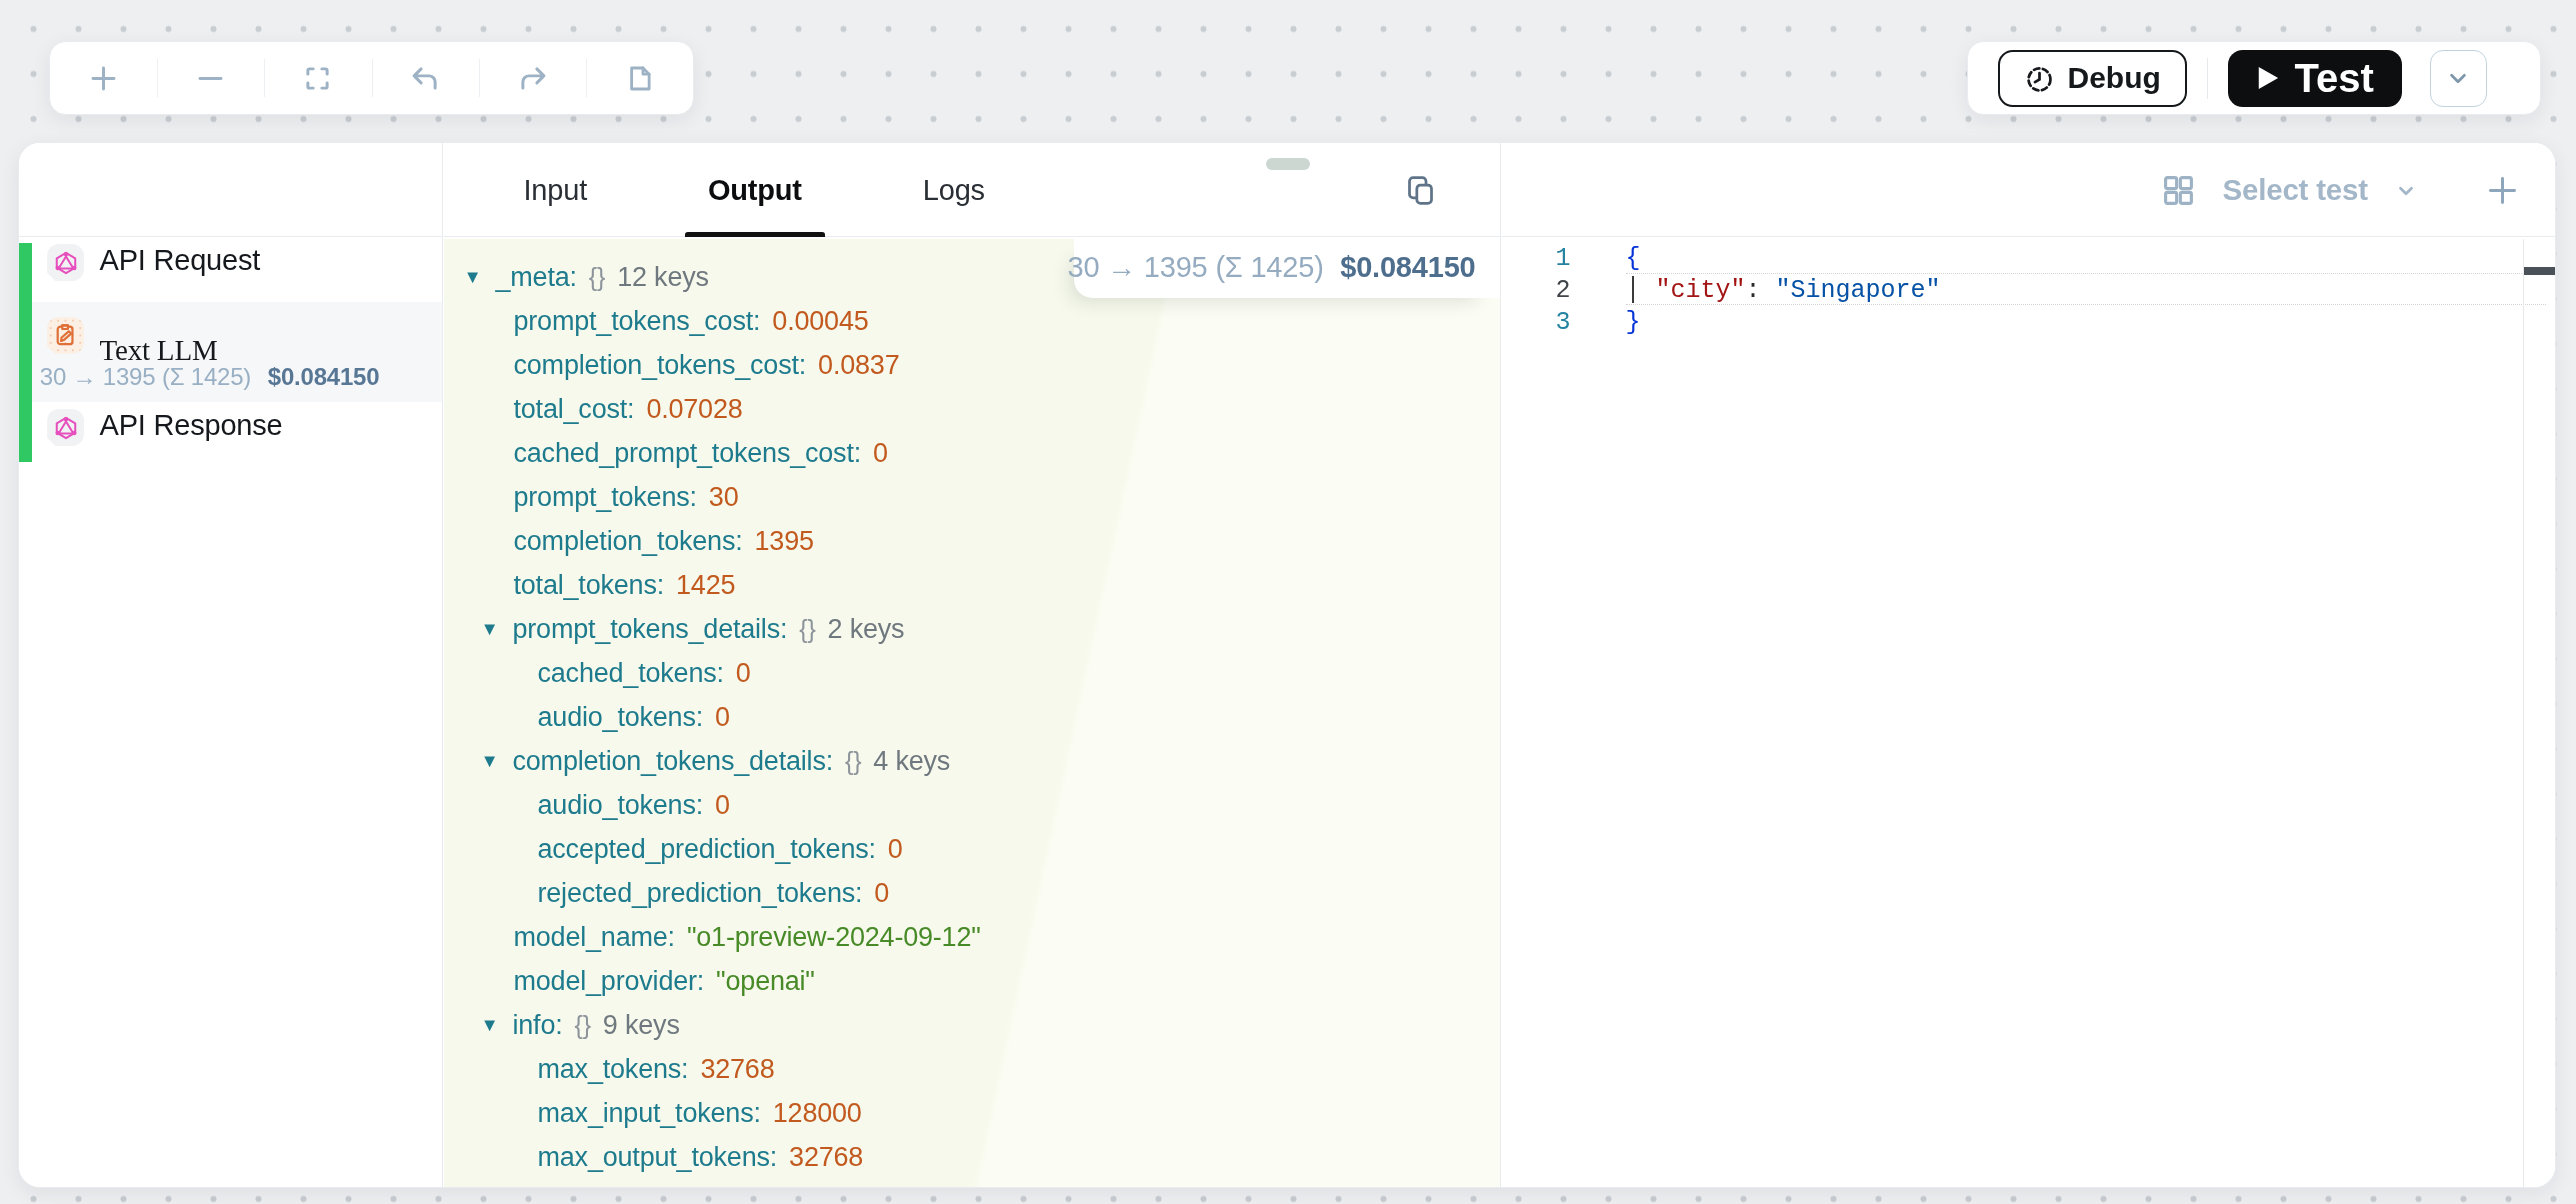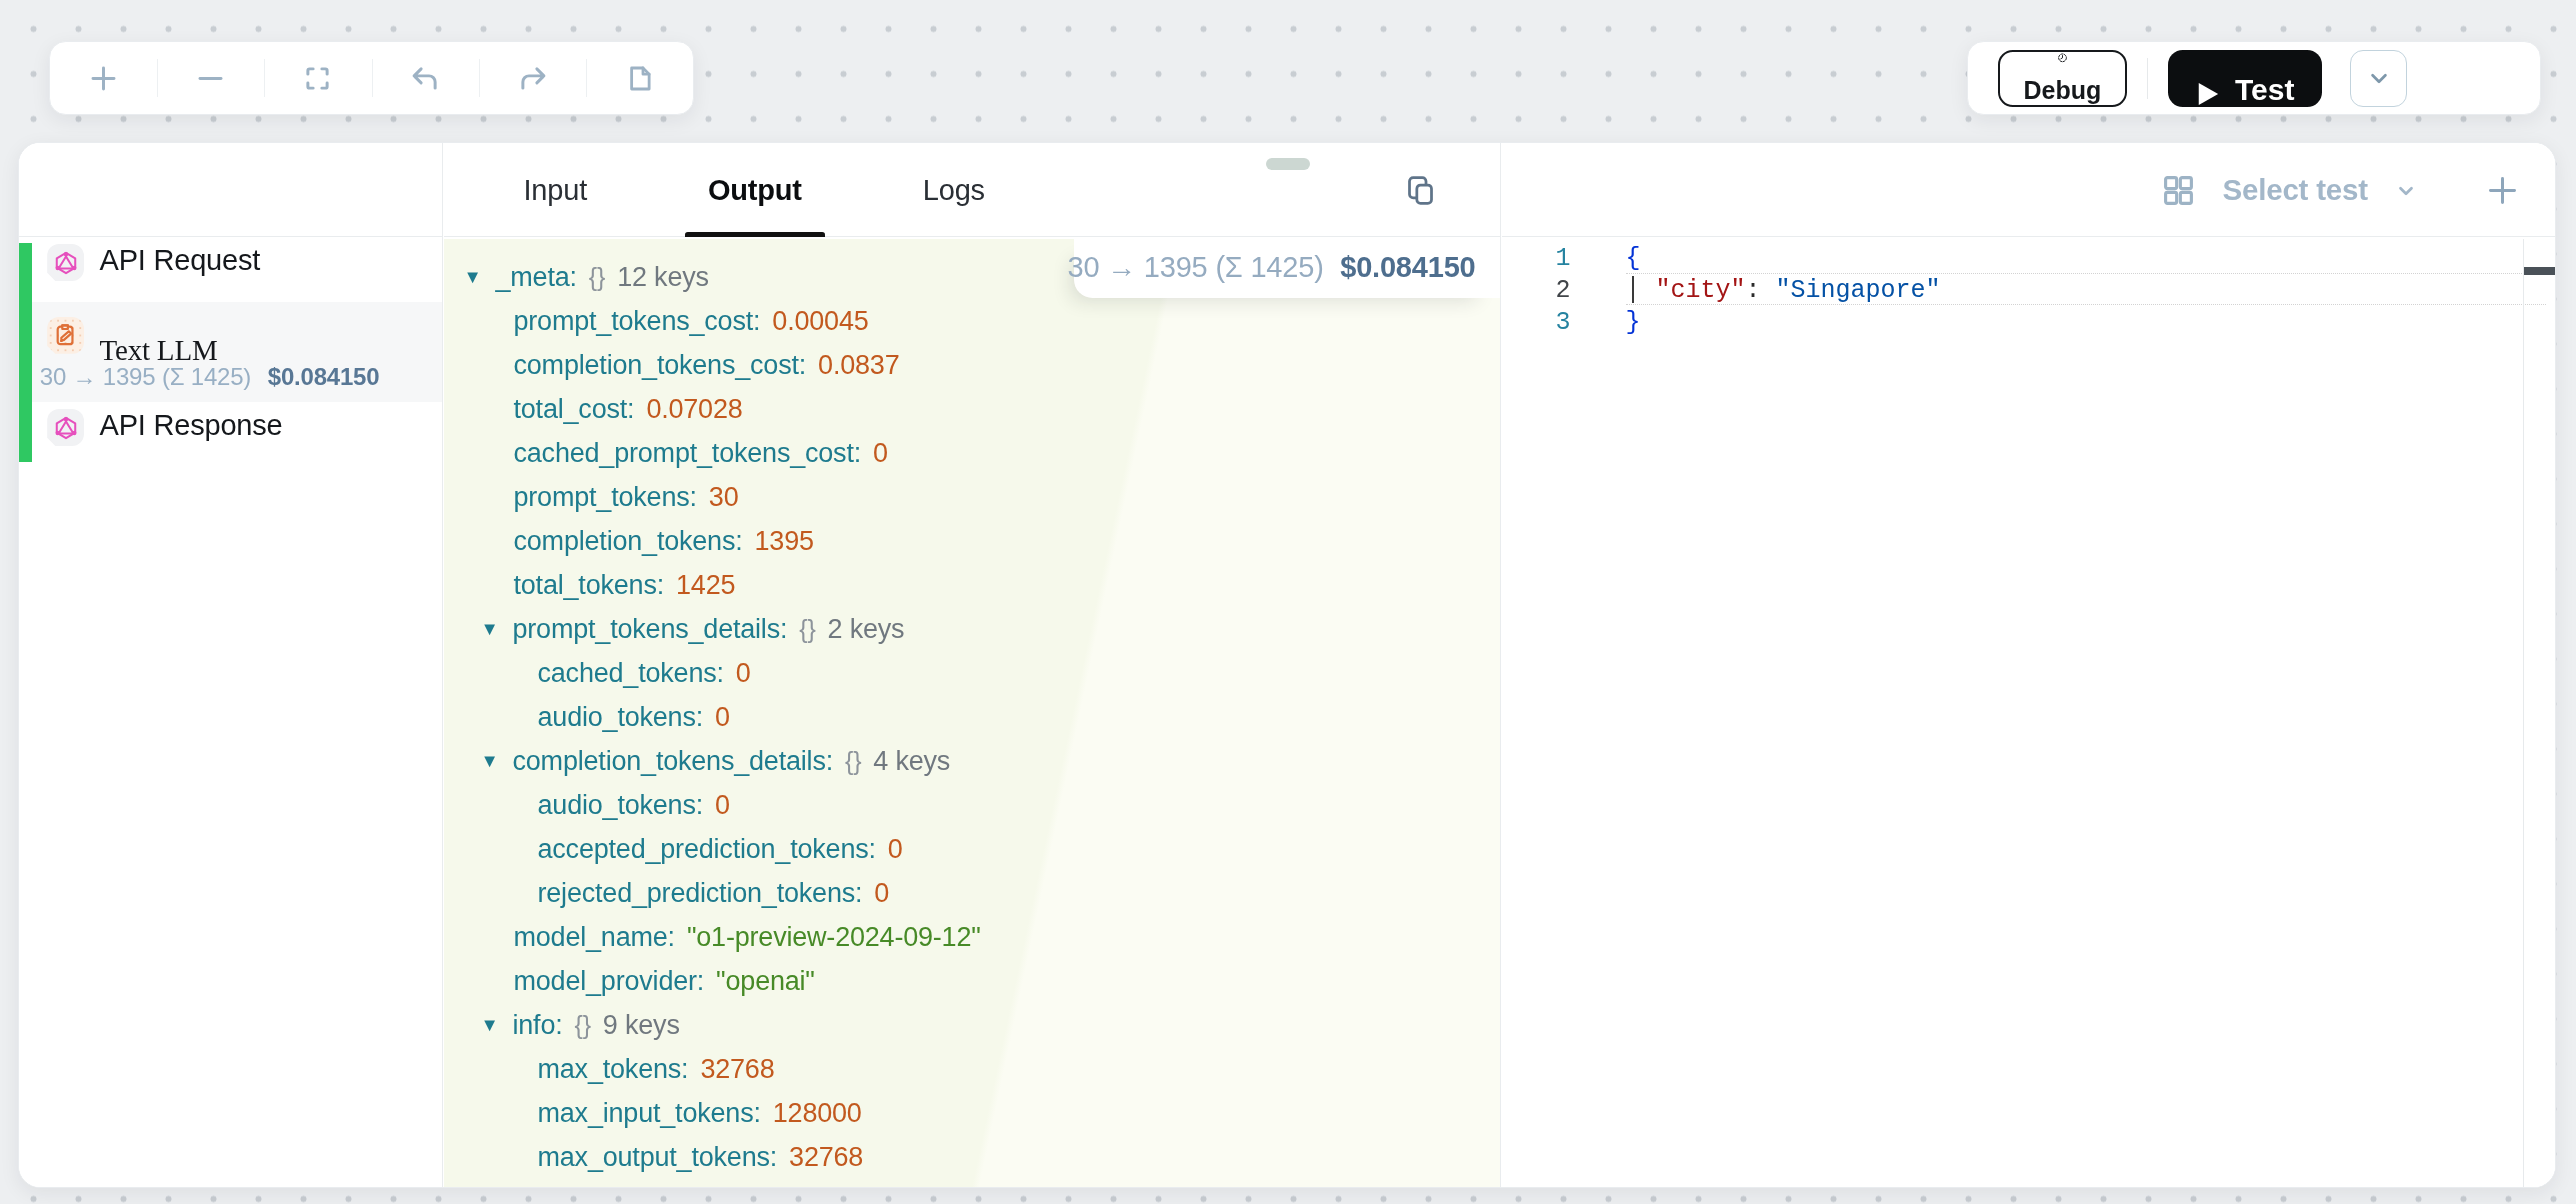--- a/index.html
+++ b/index.html
@@ -17,24 +17,24 @@
 
   
   .canvas-toolbar { left:49px; top:41px; width:645px; height:74px; border-radius:16.6px; display:flex; align-items:stretch; }
   .tb-cell { flex:1; display:flex; align-items:center; justify-content:center; color:#9db2c4; cursor:pointer; position:relative; }
   .tb-cell + .tb-cell::before { content:""; position:absolute; left:0; top:16.6px; bottom:16.6px; width:0.9px; background:#edf0f2; }
   .tb-cell svg { width:35px; height:35px; }
 
   
   .actions-bar { left:1967px; top:41px; width:574px; height:74px; border-radius:16.6px; display:flex; align-items:center; padding:0 28px 0 29.5px; }
   .btn-debug { height:57px; padding:0 24px; border:2.8px solid #16191c; border-radius:14.8px; background:#fff; color:#16191c;
-    font-size:25px; font-weight:600; display:flex; align-items:center; gap:13px; cursor:pointer;flex-direction:column; }
+    font-size:30px; font-weight:600; display:flex; align-items:center; gap:13px; cursor:pointer; }
   .actions-sep { width:0.9px; height:41px; background:#e6e9eb; margin:0 20px; }
   .btn-test { height:57px; padding:0 28px; border:none; border-radius:14.8px; background:#0c0e10; color:#fff;
-    font-size:30px; font-weight:600; display:flex; align-items:flex-end; gap:14.8px; cursor:pointer; }
+    font-size:40px; font-weight:600; display:flex; align-items:center; gap:14.8px; cursor:pointer; }
   .btn-caret { margin-left:28px; width:57px; height:57px; border:1.8px solid #c2d3dd; border-radius:13px; background:#fff;
     display:flex; align-items:center; justify-content:center; color:#7e98ab; cursor:pointer; }
 
   
   .main-card { left:17.5px; top:142px; width:2538px; height:1046px; border-radius:22px; overflow:hidden; }
   .vdiv { position:absolute; top:0; bottom:0; width:1.8px; background:#e9ecee; z-index:5; }
   .panel-header { position:absolute; left:0; right:0; top:0; height:94px; border-bottom:1.8px solid #e9ecee; background:#fff; }
 
   
   .exec-panel { position:absolute; left:0; top:0; width:423px; height:100%; background:#fff; }

